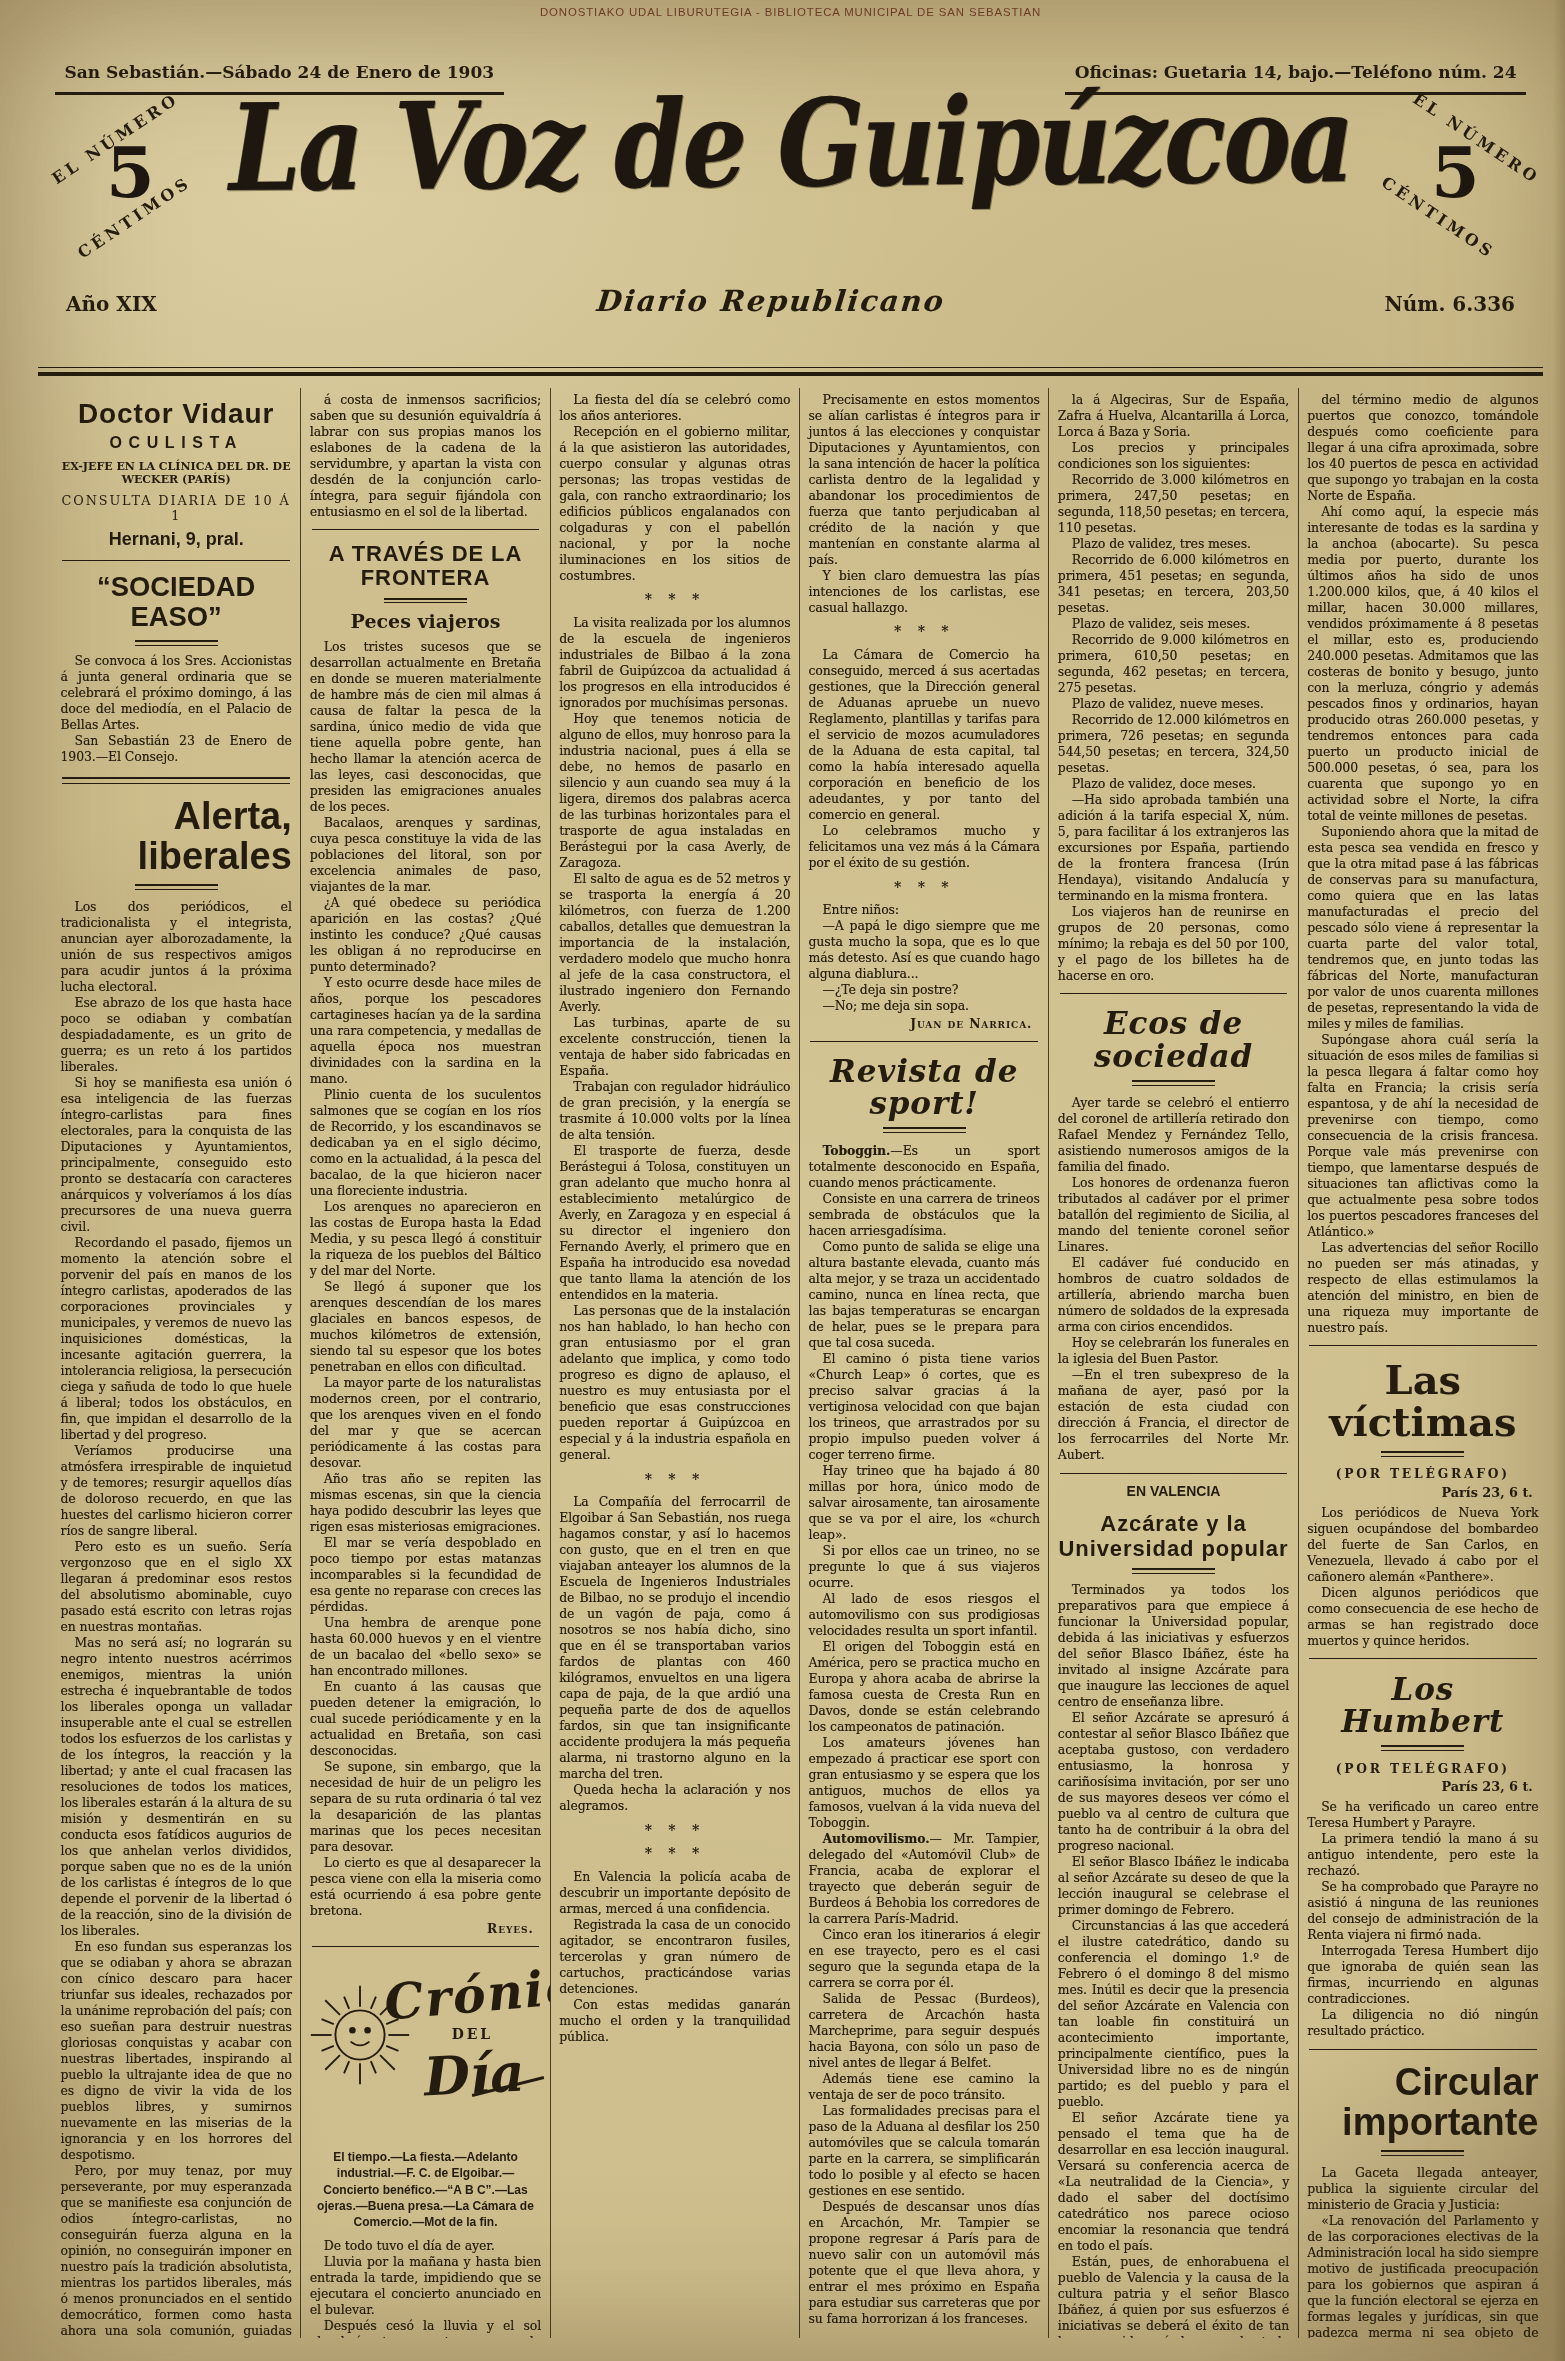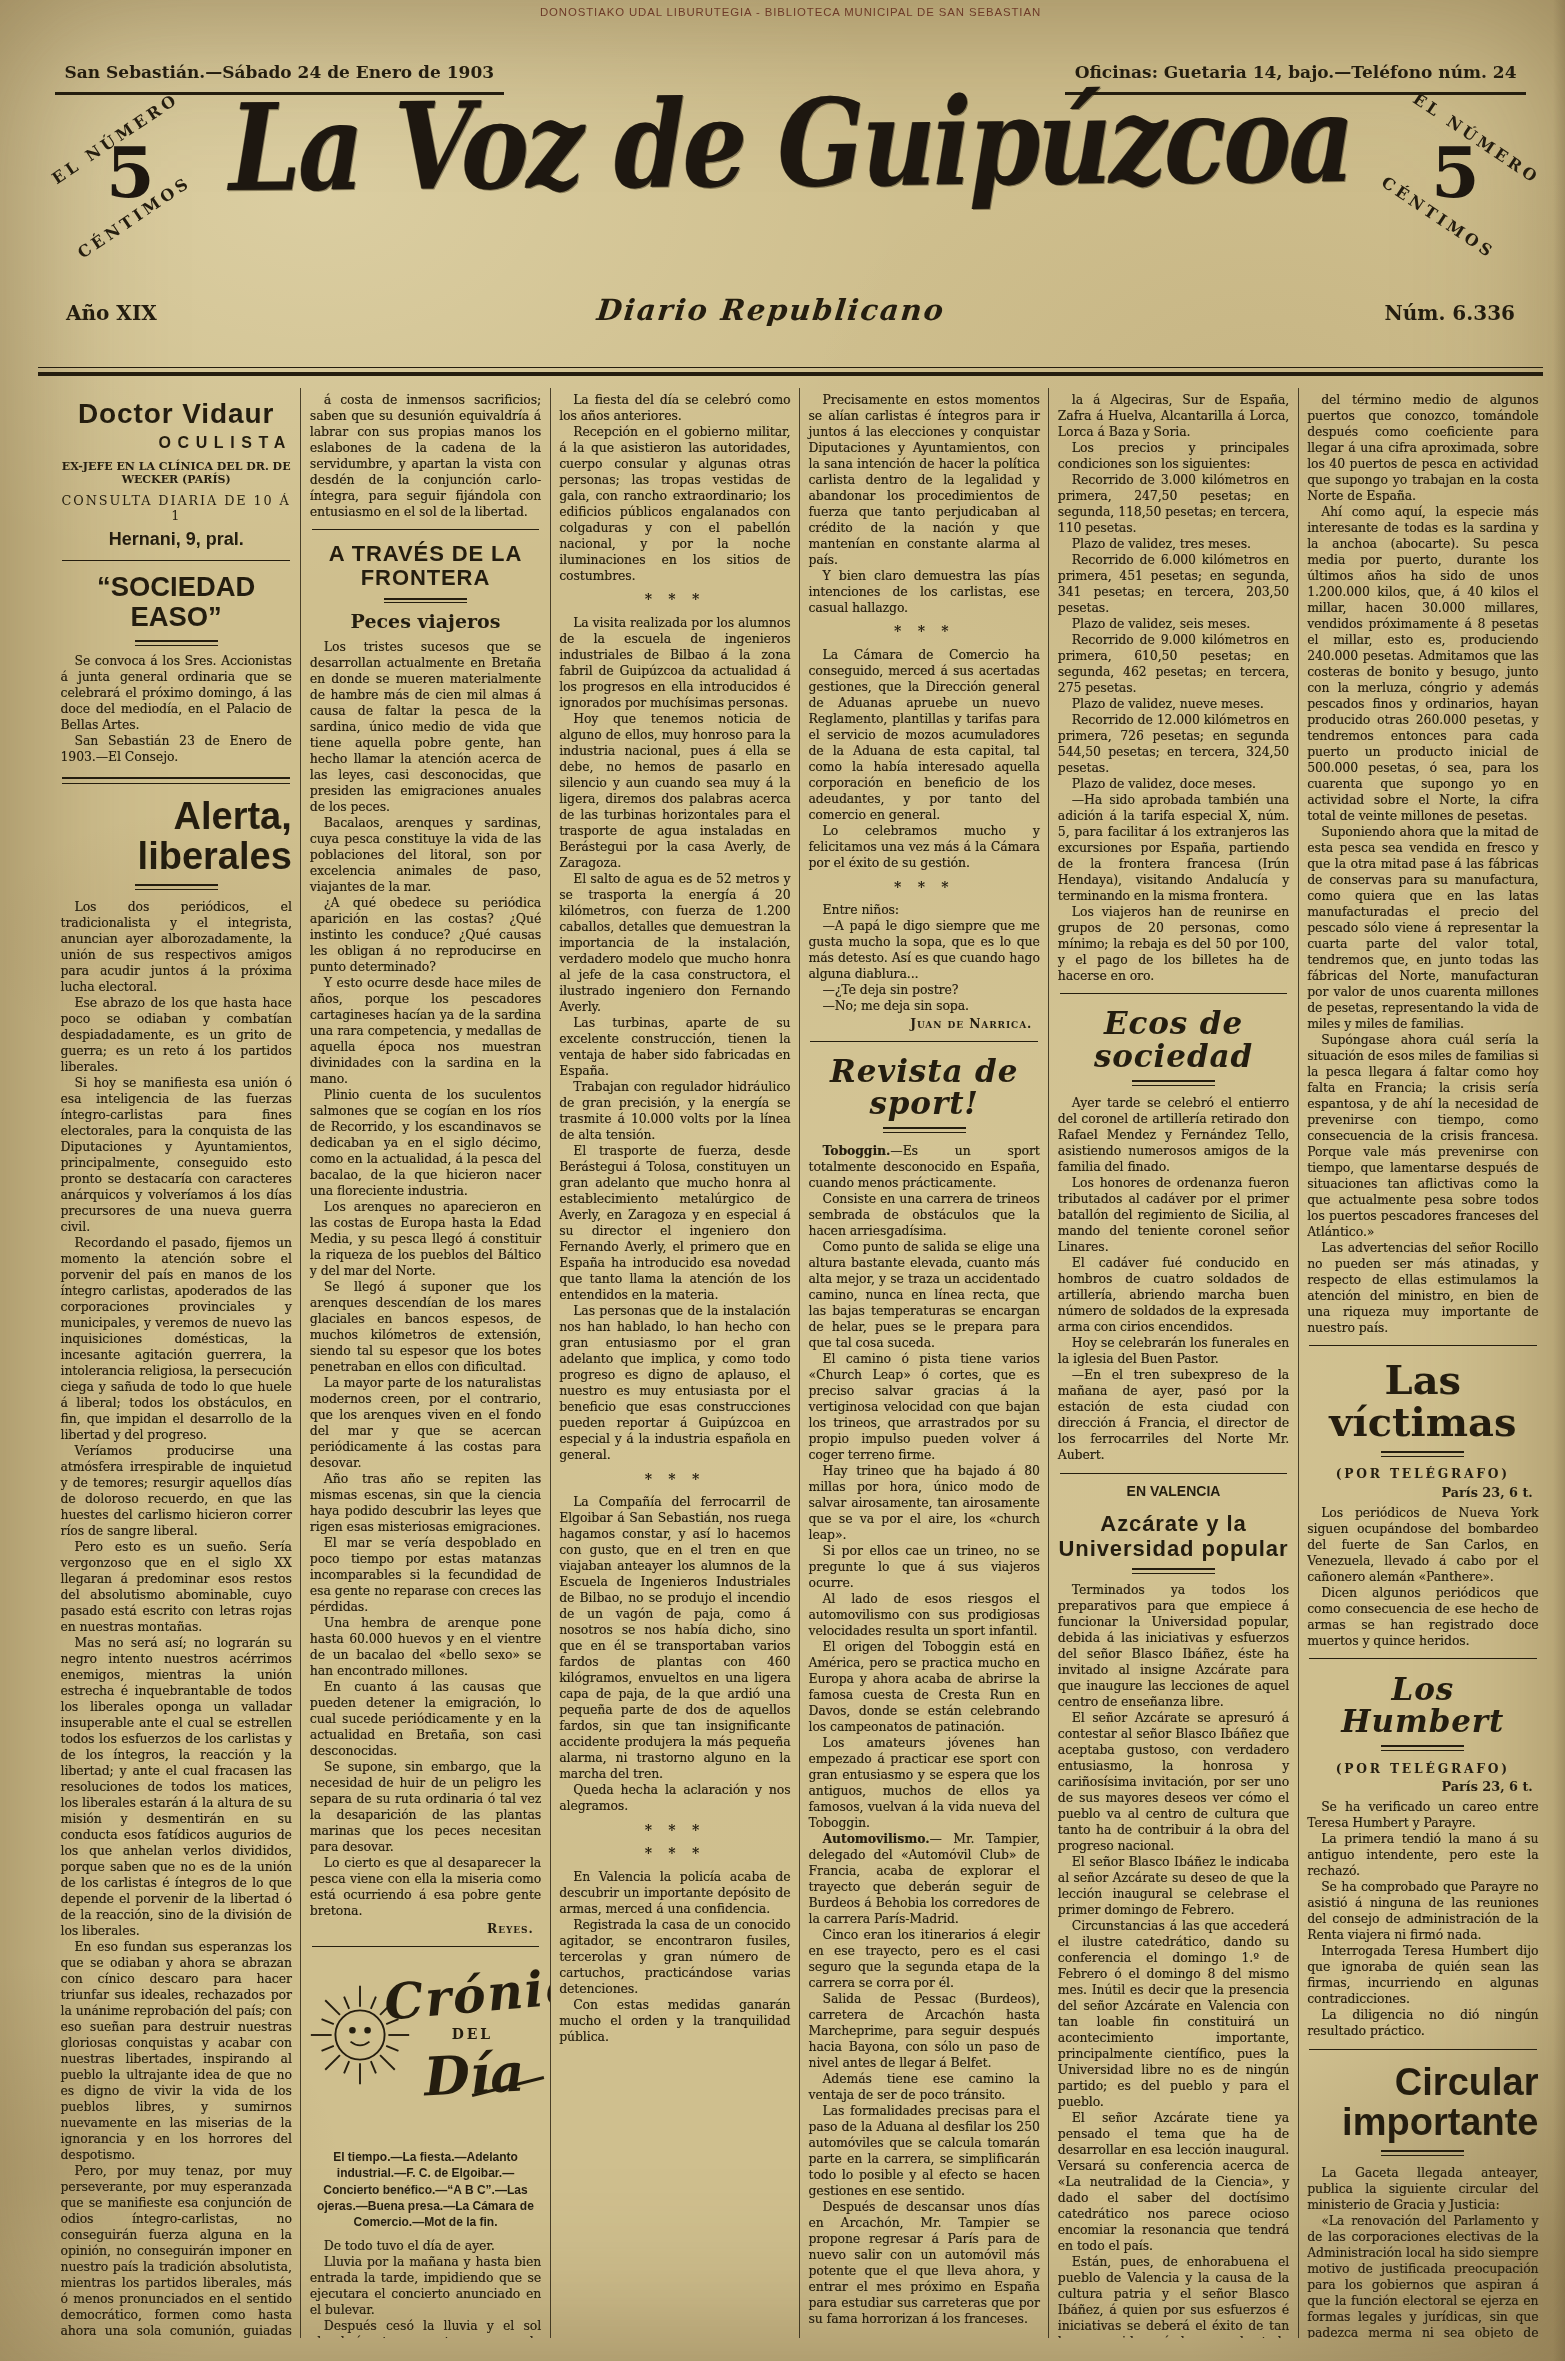--- a/index.html
+++ b/index.html
@@ -29,21 +29,21 @@
     color:#1d1710;text-shadow:0.9px 0.9px 0 rgba(40,30,10,.45), -0.5px 0 0 rgba(40,30,10,.5);}
   .badge{position:absolute;width:166px;height:175px;top:87px;}
   .badge-left{left:45px;}
   .badge-right{right:45px;}
   .badge .bt,.badge .bb{position:absolute;font:bold 16px "DejaVu Serif", serif;letter-spacing:3.8px;white-space:nowrap;color:#241d0f;}
   .badge .bn{position:absolute;font:bold 70px/1 "DejaVu Serif", serif;top:51px;left:61px;color:#1d1710;}
   .badge-left .bt{top:42px;left:-3.8px;transform:rotate(-34deg);}
   .badge-left .bb{top:121px;left:23px;transform:rotate(-34deg);}
   .badge-right .bt{top:42px;left:32px;transform:rotate(34deg);}
   .badge-right .bb{top:121px;left:1.9px;transform:rotate(34deg);}
-  .subrow{position:absolute;top:293px;left:66px;right:66px;display:flex;justify-content:space-between;align-items:baseline;}
+  .subrow{position:absolute;top:284px;left:66px;right:66px;display:flex;justify-content:space-between;align-items:baseline;}
   .subrow .yr,.subrow .iss{font:bold 20px "DejaVu Serif", serif;}
   .subrow .dr-t{font:bold italic 29px "DejaVu Serif", serif;letter-spacing:1.9px;transform:skewX(-6deg);}
   .mainrule{position:absolute;top:367px;left:38px;right:38px;height:3.8px;
     border-top:1.9px solid #241d0f;border-bottom:4.7px solid #241d0f;}
   .cols{position:absolute;top:388px;left:52px;right:34px;height:1946px;display:flex;}
   .col{flex:1 1 0;padding:3.8px 8.5px 0 8.5px;overflow:hidden;height:100%;}
   .col + .col{border-left:1.9px solid rgba(38,30,14,.8);}
   
   .p{margin:0;text-indent:14px;font-size:12.3px;line-height:16px;text-align:justify;
      text-shadow:0.3px 0.3px 0.4px rgba(55,42,16,.55);}
@@ -59,21 +59,21 @@
   .sub{font:bold 19px/1.15 "DejaVu Serif", serif;text-align:center;margin:5.7px 0 6.6px;}
   .subs{font:bold 14px/1.25 "Liberation Sans", sans-serif;text-align:center;margin:5.7px 5.7px 7.6px;}
   .sum{font:bold 12px/1.35 "Liberation Sans", sans-serif;text-align:center;margin:3.8px 3.8px 7.6px;}
   .tg{font:bold 12.3px "DejaVu Serif", serif;text-align:center;letter-spacing:2.8px;margin:1.9px 0 3.8px;}
   .dl{font:bold 12.8px "DejaVu Serif", serif;text-align:right;margin:0 5.7px 4.7px 0;}
   .sig{font:bold 12.3px "DejaVu Serif", serif;text-align:right;letter-spacing:0.9px;margin:1.9px 7.6px 5.7px 0;font-variant:small-caps;}
   .st{font:bold 14px "DejaVu Serif", serif;text-align:center;letter-spacing:5.7px;margin:7.6px 0;}
   .ru{border-top:1.9px solid #241d0f;margin:9.5px 1.9px;}
   .dr{height:3.8px;border-top:2.8px solid #241d0f;border-bottom:0.9px solid #241d0f;margin:11.4px 1.9px;}
   .adt{font:bold 28px/1.05 "Liberation Sans", sans-serif;text-align:center;margin:7.6px 0 5.7px;letter-spacing:0.9px;}
-  .adc{font:bold 16px "Liberation Sans", sans-serif;text-align:right;letter-spacing:6.6px;margin:1.9px 0 7.6px;}
+  .adc{font:bold 16px "Liberation Sans", sans-serif;text-align:center;letter-spacing:6.6px;margin:1.9px 0 7.6px;}
   .adc2{font:bold 11px "DejaVu Serif", serif;text-align:center;margin:1.9px 0 6.6px;}
   .adc3{font:12.8px "DejaVu Serif", serif;text-align:center;letter-spacing:1.9px;margin:1.9px 0 6.6px;}
   .adb{font:bold 18px "Liberation Sans", sans-serif;text-align:center;margin:3.8px 0 9.5px;}
   
   .orn{position:relative;height:189px;margin:5.7px 0 3.8px;}
   .orn svg{position:absolute;left:-1.9px;top:26.5px;}
   .orn .w1{position:absolute;left:74px;top:7.6px;font:bold italic 49px "DejaVu Serif", serif;transform:rotate(-5deg);letter-spacing:1.9px;}
   .orn .w2{position:absolute;left:142px;top:70px;font:bold 14px "DejaVu Serif", serif;letter-spacing:2.8px;}
   .orn .w3{position:absolute;left:114px;top:87px;font:bold italic 53px "DejaVu Serif", serif;transform:rotate(-3deg);}
   .orn .swash{position:absolute;left:161px;top:129px;width:74px;border-top:3.8px solid #241d0f;transform:rotate(-14deg);}

